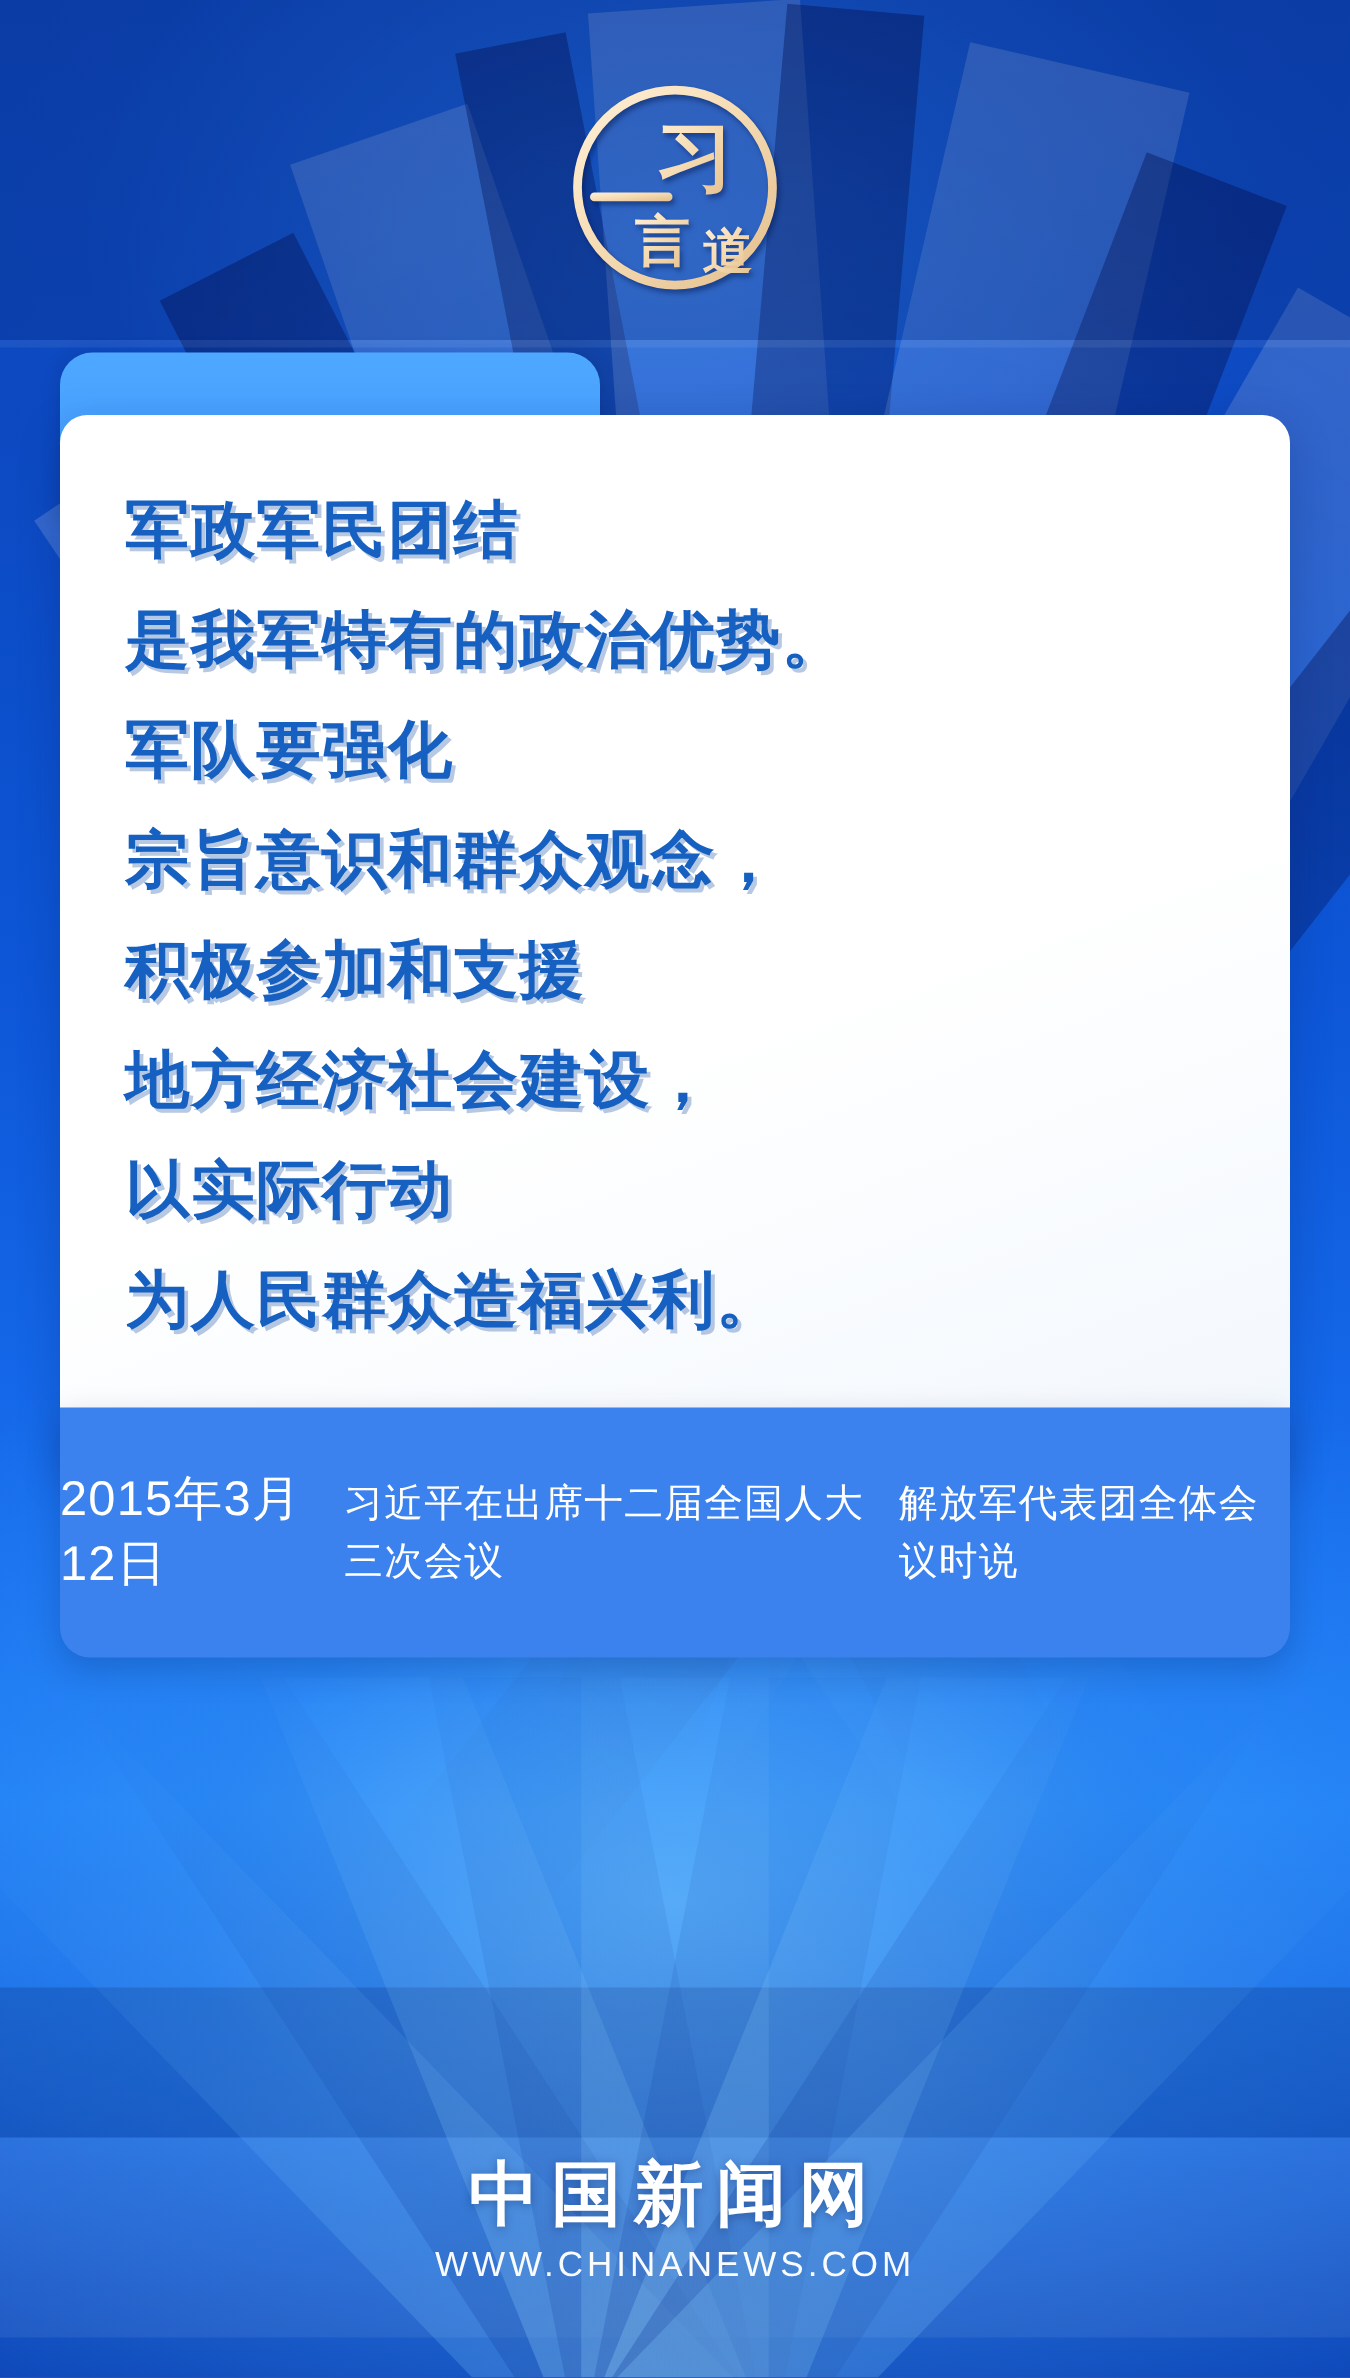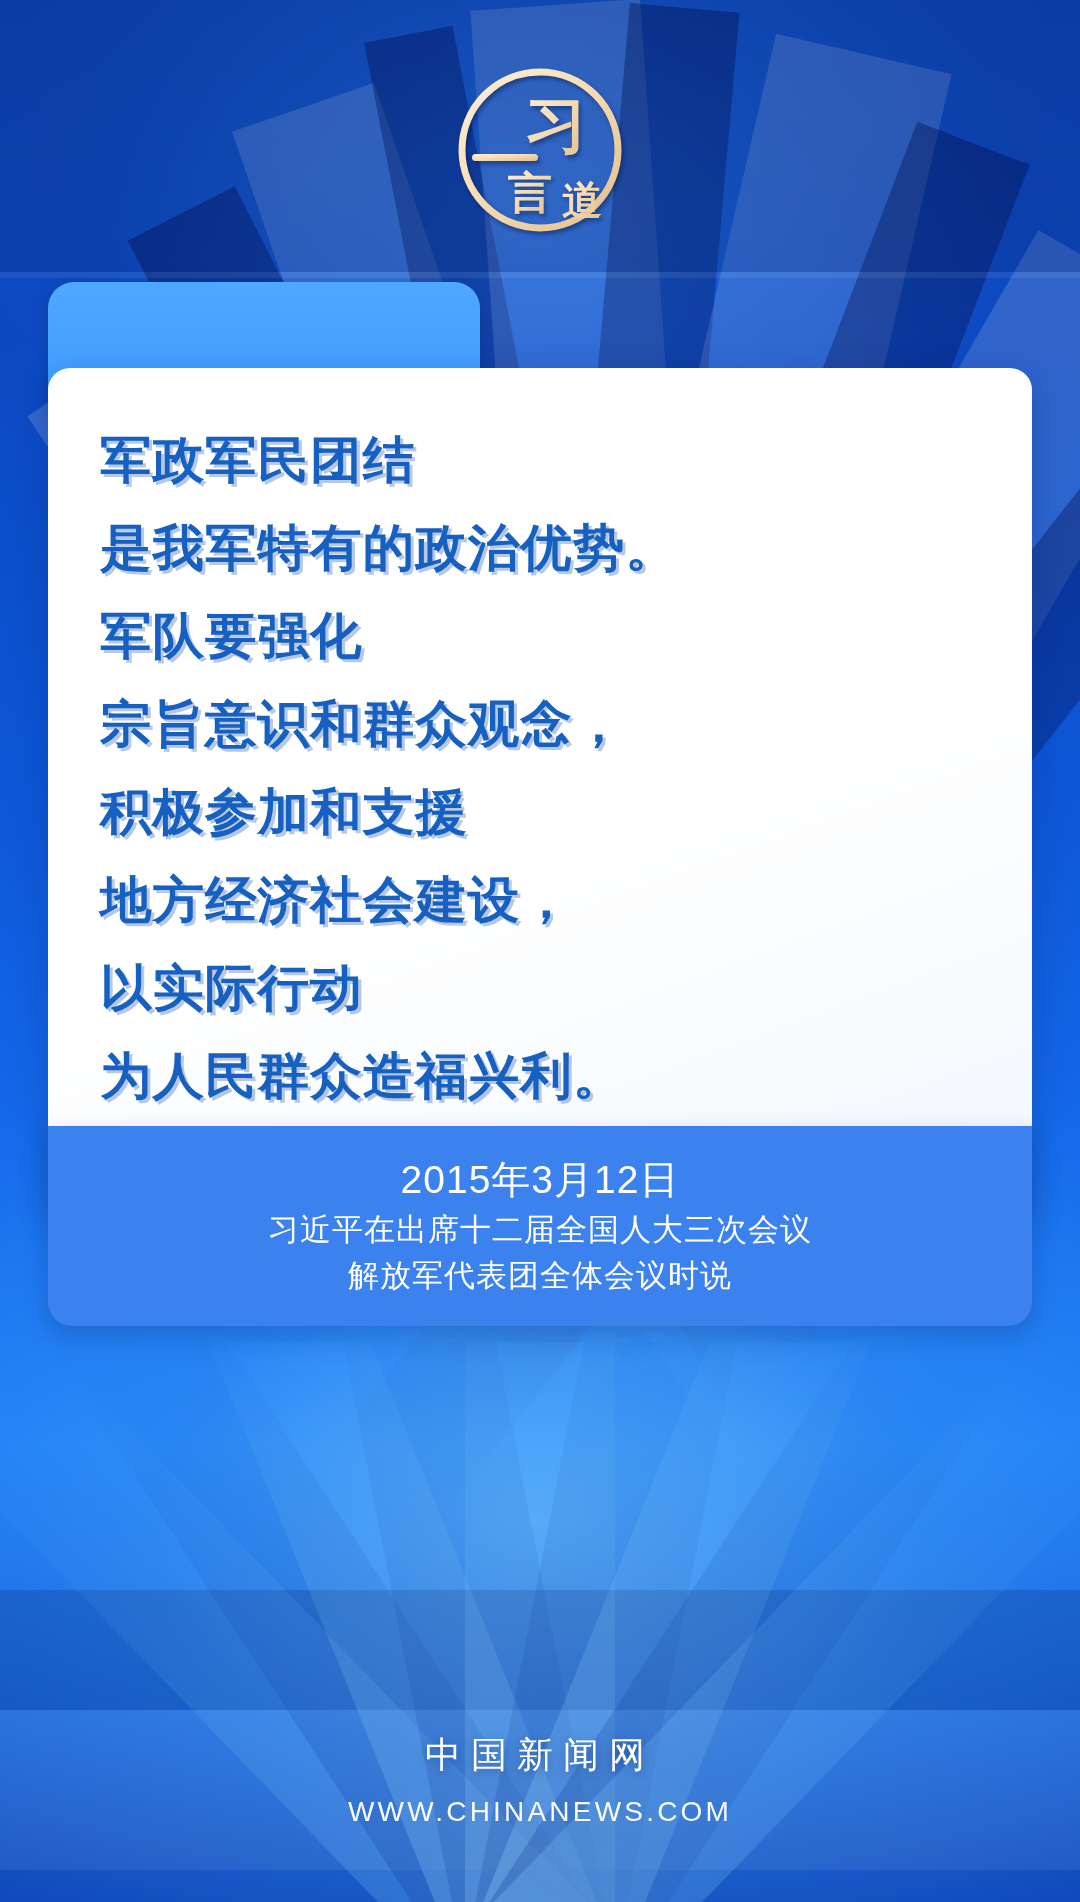--- a/index.html
+++ b/index.html
@@ -66,21 +66,21 @@
 
   
   .tab{
     position:absolute;left:48px;top:282px;
     width:432px;height:130px;
     background:linear-gradient(180deg,#4FA8FF 0%,#3E9BFF 100%);
     border-radius:26px 26px 0 0;
     box-shadow:0 2px 14px rgba(0,30,90,.25);
   }
   .card{
-    position:absolute;left:48px;top:368px;
+    position:absolute;left:48px;top:332px;
     width:984px;height:847px;
     background:linear-gradient(160deg,#ffffff 0%,#ffffff 55%,#f2f7fd 100%);
     border-radius:22px;
     box-shadow:0 10px 34px rgba(0,25,80,.22);
   }
   .quote{
     position:absolute;left:52px;top:48px;right:30px;
   }
   .qline{
     font-family:"DejaVu Sans","Liberation Sans",sans-serif;
@@ -94,21 +94,21 @@
     transform:scaleX(1.03);
     transform-origin:0 50%;
   }
 
   
   .caption{
     position:absolute;left:48px;top:1126px;
     width:984px;height:200px;
     background:#3B82EF;
     border-radius:0 0 24px 24px;
-    display:flex;flex-direction:column;
+    display:flex;flex-direction:row;
     align-items:center;justify-content:center;
     box-shadow:0 10px 26px rgba(0,25,80,.22);
   }
   .cap-date{
     color:#ffffff;font-size:39px;line-height:52px;
     letter-spacing:1px;font-weight:400;
     font-family:"Liberation Sans","DejaVu Sans",sans-serif;
   }
   .cap-line{
     color:#ffffff;font-size:31px;line-height:46px;
@@ -117,22 +117,22 @@
   }
 
   
   .brand{
     position:absolute;left:0;right:0;bottom:74px;
     text-align:center;
   }
   .brand-cn{
     color:#ffffff;
     font-family:"DejaVu Serif","Liberation Serif",serif;
-    font-weight:400;
-    font-size:36px;letter-spacing:10px;
+    font-weight:700;
+    font-size:56px;letter-spacing:10px;
     line-height:62px;
     text-shadow:0 2px 8px rgba(0,25,80,.35);
   }
   .brand-url{
     color:#ffffff;
     font-family:"Liberation Sans","DejaVu Sans",sans-serif;
     font-size:28px;letter-spacing:3.2px;
     margin-top:10px;
     opacity:.97;
   }

